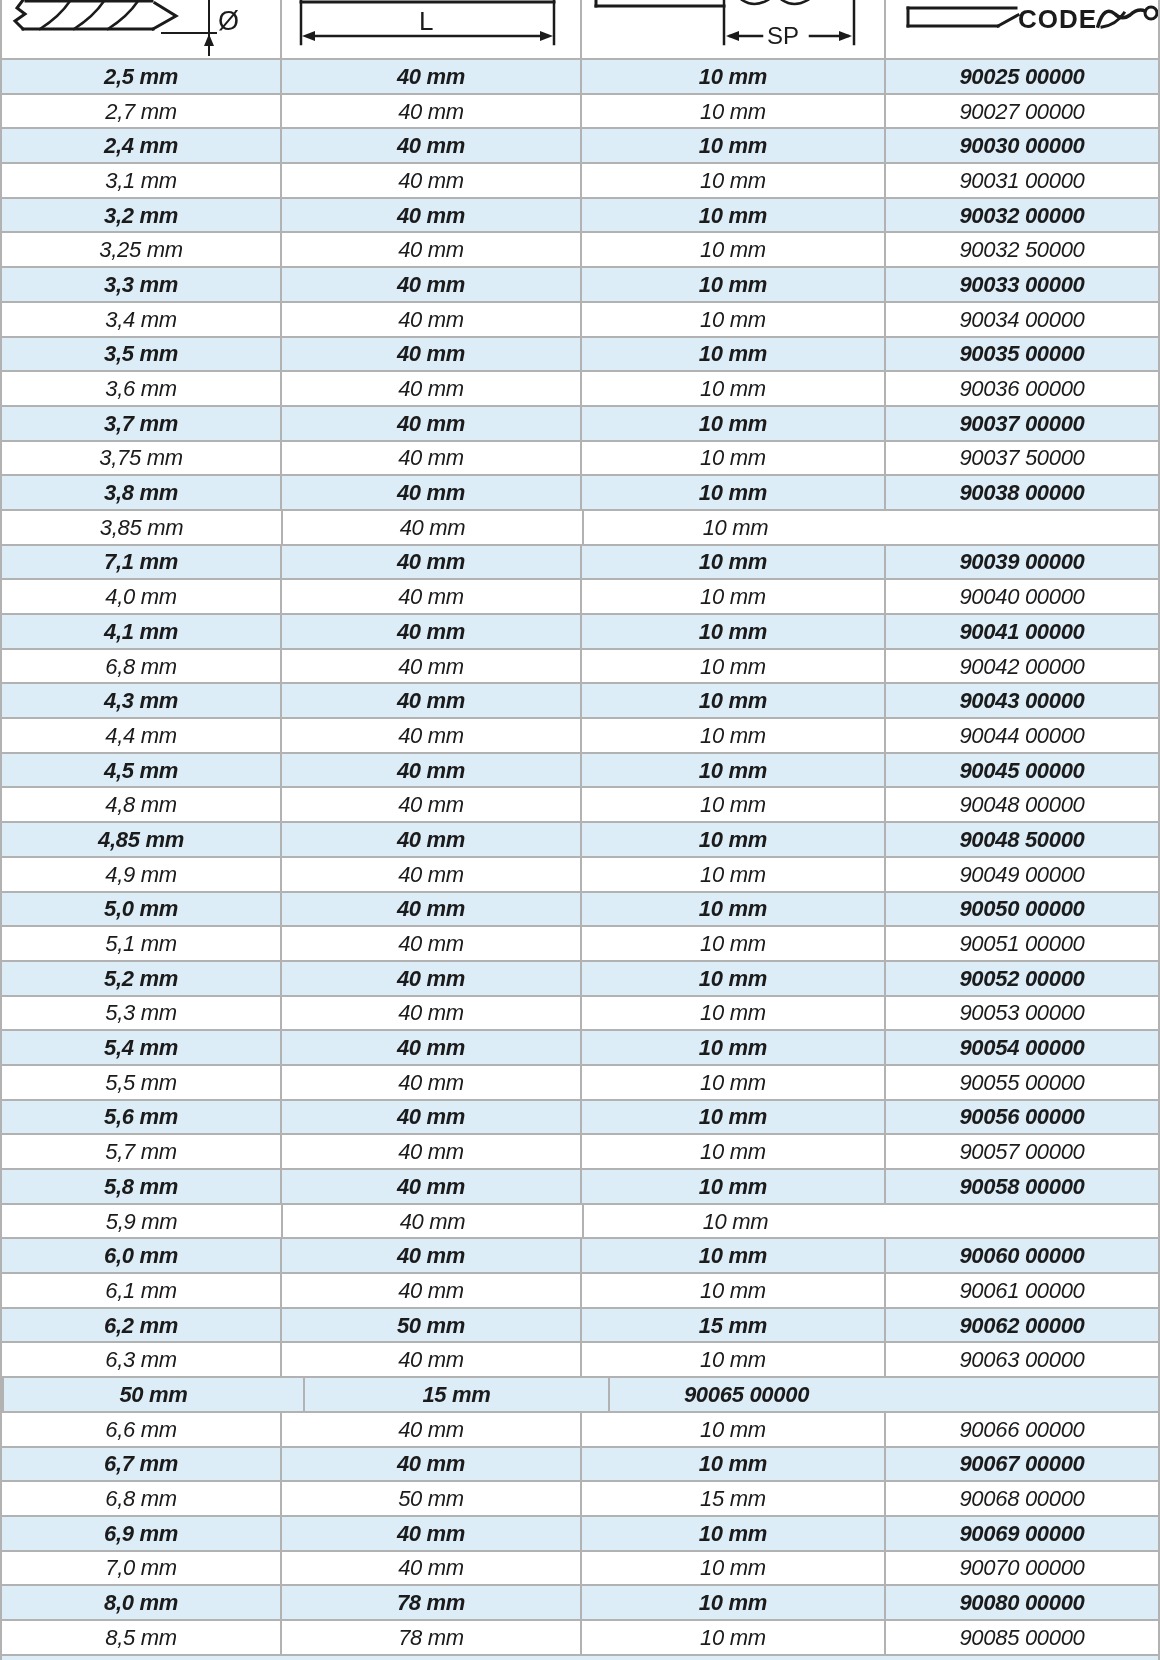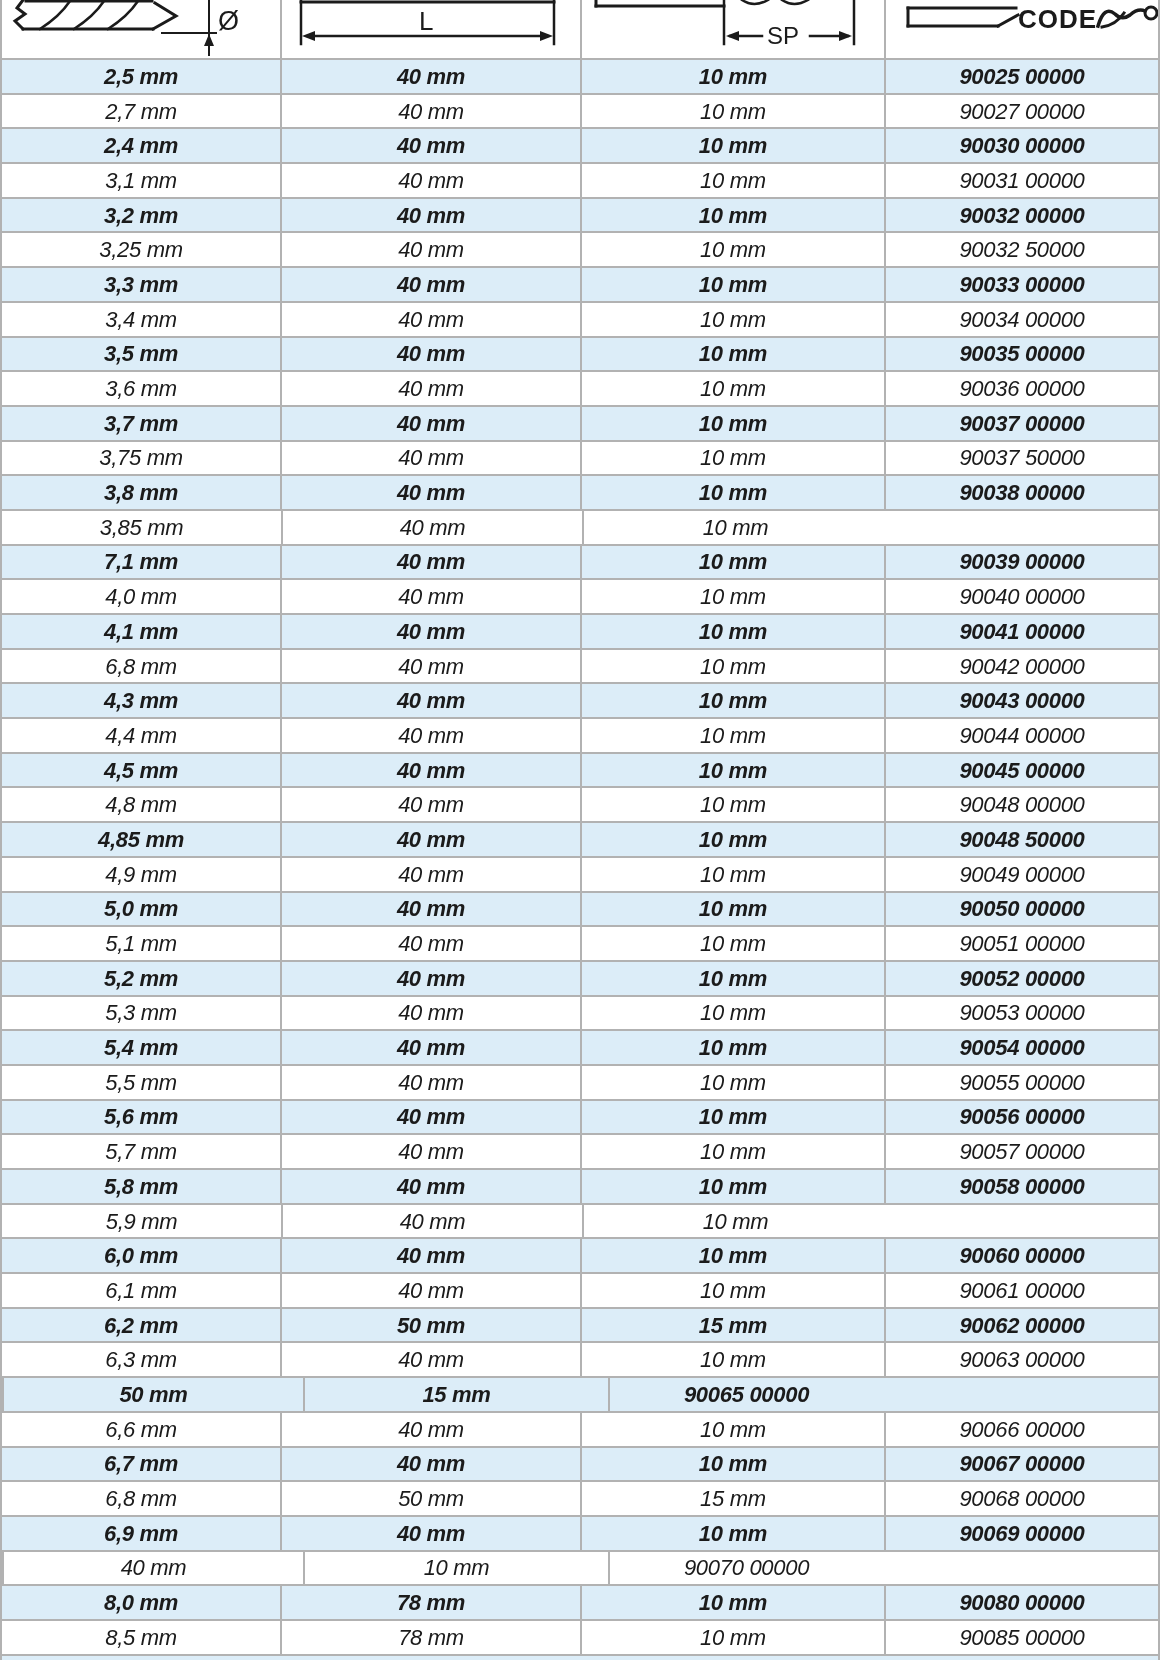--- a/index.html
+++ b/index.html
@@ -367,20 +367,21 @@
     <div class="cell c3">15 mm</div>
     <div class="cell c4">90068 00000</div>
   </div>
       <div class="row alt">
     <div class="cell c1">6,9 mm</div>
     <div class="cell c2">40 mm</div>
     <div class="cell c3">10 mm</div>
     <div class="cell c4">90069 00000</div>
   </div>
       <div class="row">
+    <div class="cell c1">7,0 mm</div>
     <div class="cell c2">40 mm</div>
     <div class="cell c3">10 mm</div>
     <div class="cell c4">90070 00000</div>
   </div>
       <div class="row alt">
     <div class="cell c1">8,0 mm</div>
     <div class="cell c2">78 mm</div>
     <div class="cell c3">10 mm</div>
     <div class="cell c4">90080 00000</div>
   </div>

